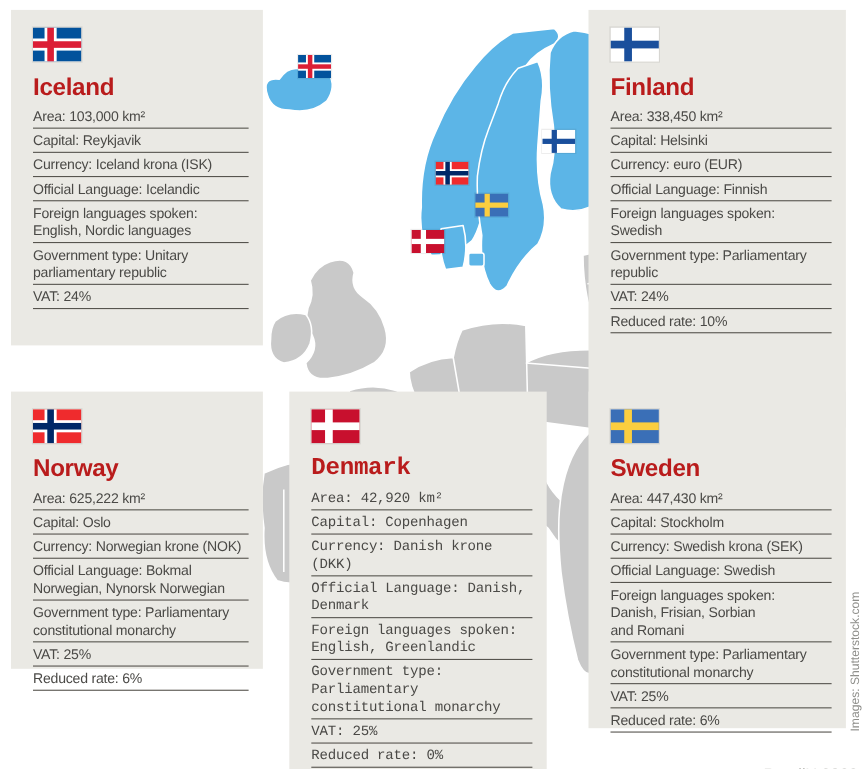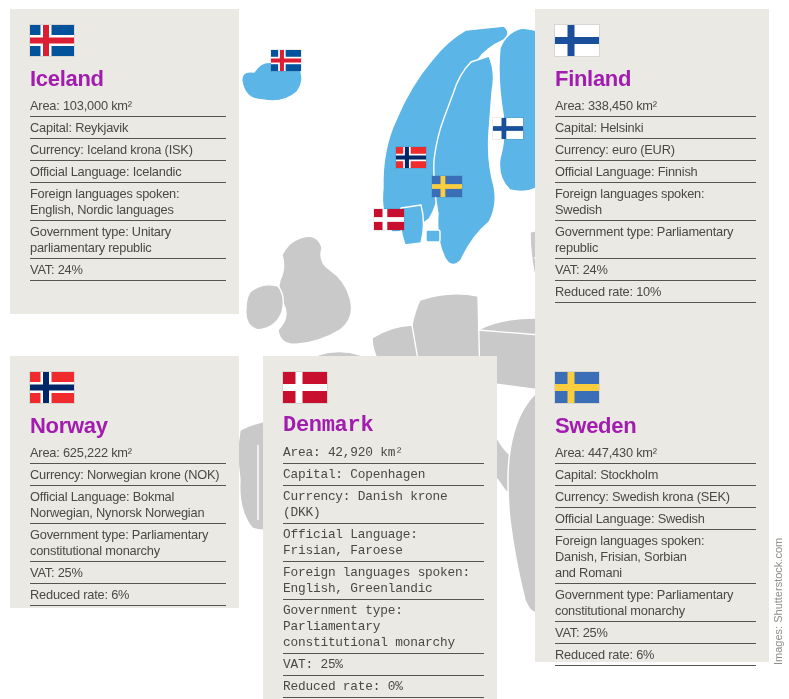--- a/index.html
+++ b/index.html
@@ -22,21 +22,21 @@
     position:absolute;z-index:2;background:#EAE9E4;box-sizing:border-box;
     padding:12px 13px 0 20px;color:#4A4946;
   }
   .card--iceland{left:10px;top:9px;width:229px;height:305px;}
   .card--finland{left:535px;top:9px;width:234px;height:380px;}
   .card--norway{left:10px;top:356px;width:229px;height:252px;}
   .card--denmark{left:263px;top:356px;width:234px;height:366px;font-family:Liberation Mono, monospace;}
   .card--sweden{left:535px;top:356px;width:234px;height:306px;}
   .card-flag{width:44px;height:31px;margin:4px 0 10px 0;box-shadow:0 0 0 1px rgba(0,0,0,.08);}
   .card-title{
-    margin:0 0 4px 0;font-size:22px;line-height:25px;font-weight:bold;color:#a21caf;
+    margin:0 0 4px 0;font-size:22px;line-height:25px;font-weight:bold;color:#b91c1c;
     letter-spacing:-.3px;
   }
   .card-rows{list-style:none;margin:0;padding:0;}
   .card-rows li{
     padding:3px 0 2px 0;border-bottom:1px solid #56544E;
     font-size:12.8px;line-height:16px;letter-spacing:-.2px;white-space:pre-line;
   }
   
   .side-credit{
     position:absolute;left:772px;top:515px;height:150px;z-index:3;
@@ -199,20 +199,21 @@
             <rect x="0" y="0" width="44" height="31" fill="#EF2B2D"></rect>
             <rect x="10.5" y="0" width="11" height="31" fill="#FFFFFF"></rect>
             <rect x="0" y="10" width="44" height="11" fill="#FFFFFF"></rect>
             <rect x="13" y="0" width="6" height="31" fill="#002868"></rect>
             <rect x="0" y="12.5" width="44" height="6" fill="#002868"></rect>
           </svg>
         </div>
       <h2 class="card-title">Norway</h2>
       <ul class="card-rows">
           <li>Area: 625,222 km²</li>
+          <li>Capital: Oslo</li>
           <li>Currency: Norwegian krone (NOK)</li>
           <li>Official Language: Bokmal
 Norwegian, Nynorsk Norwegian</li>
           <li>Government type: Parliamentary
 constitutional monarchy</li>
           <li>VAT: 25%</li>
           <li>Reduced rate: 6%</li>
         </ul>
     </section>
 
@@ -222,21 +223,21 @@
             <rect x="0" y="0" width="44" height="31" fill="#C8102E"></rect>
             <rect x="12.5" y="0" width="7" height="31" fill="#FFFFFF"></rect>
             <rect x="0" y="12" width="44" height="7" fill="#FFFFFF"></rect>
           </svg>
         </div>
       <h2 class="card-title">Denmark</h2>
       <ul class="card-rows">
           <li>Area: 42,920 km²</li>
           <li>Capital: Copenhagen</li>
           <li>Currency: Danish krone (DKK)</li>
-          <li>Official Language: Frisian, Faroese</li>
+          <li>Official Language: Danish, Denmark</li>
           <li>Foreign languages spoken:
 English, Greenlandic</li>
           <li>Government type: Parliamentary
 constitutional monarchy</li>
           <li>VAT: 25%</li>
           <li>Reduced rate: 0%</li>
         </ul>
     </section>
 
     <section class="card card--sweden">

